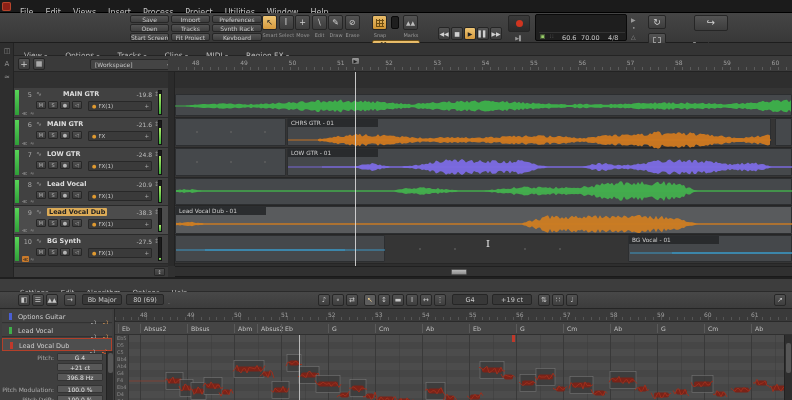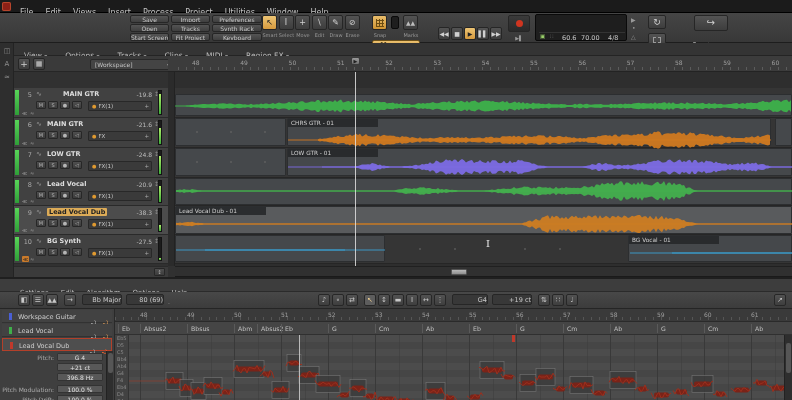--- a/index.html
+++ b/index.html
@@ -56,21 +56,21 @@
   .rticks{position:absolute;height:3px;background:repeating-linear-gradient(90deg,#5c5c5c 0 1px,transparent 1px 8px);}
   
   .scrollrow{background:#303030;border-top:1px solid #202020;border-bottom:1px solid #1a1a1a;}
   .thumb{position:absolute;background:linear-gradient(#b8b8b8,#8f8f8f);border:1px solid #555;border-radius:1px;}
   
   .melmenu{background:#3d3d3d;border-bottom:1px solid #2b2b2b;}
   .melmi{display:inline-block;font-size:7px;color:#bdbdbd;line-height:11px;padding:0 6px;}
   .meltb{background:linear-gradient(#484848,#3c3c3c);border-bottom:1px solid #252525;}
   .mbtn{position:absolute;width:12px;height:12px;background:linear-gradient(#525252,#3e3e3e);border:1px solid #272727;border-radius:2px;color:#c8c8c8;font-size:7px;line-height:10px;text-align:center;}
   .mbtn.sel{background:#5d5d5d;color:#f0d090;}
-  .mfield{position:absolute;height:11px;background:#383838;border:1px solid #262626;border-radius:2px;font-size:6.5px;color:#c9c9c9;text-align:right;line-height:9px;}
+  .mfield{position:absolute;height:11px;background:#383838;border:1px solid #262626;border-radius:2px;font-size:6.5px;color:#c9c9c9;text-align:center;line-height:9px;}
   .mtrack{position:absolute;left:2px;width:110px;height:13px;background:#424242;border-bottom:1px solid #323232;}
   .mtrack.sel{background:#4e4e4e;border:1px solid #b3402a;}
   .mtname{position:absolute;left:16px;top:3px;font-size:6.5px;color:#cccccc;white-space:nowrap;}
   .cbar{position:absolute;left:7px;top:3px;width:3px;height:7px;}
   .ilab{position:absolute;font-size:6px;color:#a9a9a9;text-align:right;width:52px;}
   .ifield{position:absolute;left:57px;width:46px;height:8px;background:#585858;border:1px solid #333;border-radius:1px;font-size:6px;color:#e0e0e0;text-align:center;line-height:7px;}
   .melruler{background:#3a3a3a;border-bottom:1px solid #2a2a2a;}
   .chordrow{background:#454545;border-bottom:1px solid #303030;}
   .chord{position:absolute;top:2px;font-size:6.2px;color:#c0c0c0;border-left:1px solid #5a5a5a;padding-left:3px;line-height:9px;}
   .grid{background:repeating-linear-gradient(180deg,#4c4c4c 0 7px,#464646 7px 14px);}
@@ -407,21 +407,21 @@
       <div class="mbtn" style="left:538px;top:2px;">⇅</div>
       <div class="mbtn" style="left:552px;top:2px;">∷</div>
       <div class="mbtn" style="left:566px;top:2px;">♩</div>
       <div class="mbtn" style="left:774px;top:2px;">↗</div>
     </div>
 
     <div class="abs" style="left:0;top:30px;width:115px;height:93px;background:#3f3f3f;border-right:1px solid #292929;">
       <div id="melTracks">
           <div class="mtrack" style="top: 1px;">
             <div class="cbar" style="background: rgb(74, 95, 212);"></div>
-            <div class="mtname">Workspace Guitar</div>
+            <div class="mtname">Options Guitar</div>
             <span style="position: absolute; right: 16px; top: 2px;"><svg class="wrench" viewBox="0 0 8 8">
                 <path d="M1 7 L4 4 M4 4 a2 2 0 1 0 2.5-2.5" stroke="#999" fill="none" stroke-width="1"></path>
               </svg></span>
             <span style="position: absolute; right: 4px; top: 2px;"><svg class="wrench" viewBox="0 0 8 8">
                 <path d="M1 7 L4 4 M4 4 a2 2 0 1 0 2.5-2.5" stroke="#b08050" fill="none" stroke-width="1"></path>
               </svg></span>
           </div>
           <div class="mtrack" style="top: 15px;">
             <div class="cbar" style="background: rgb(63, 175, 74);"></div>
             <div class="mtname">Lead Vocal</div>

